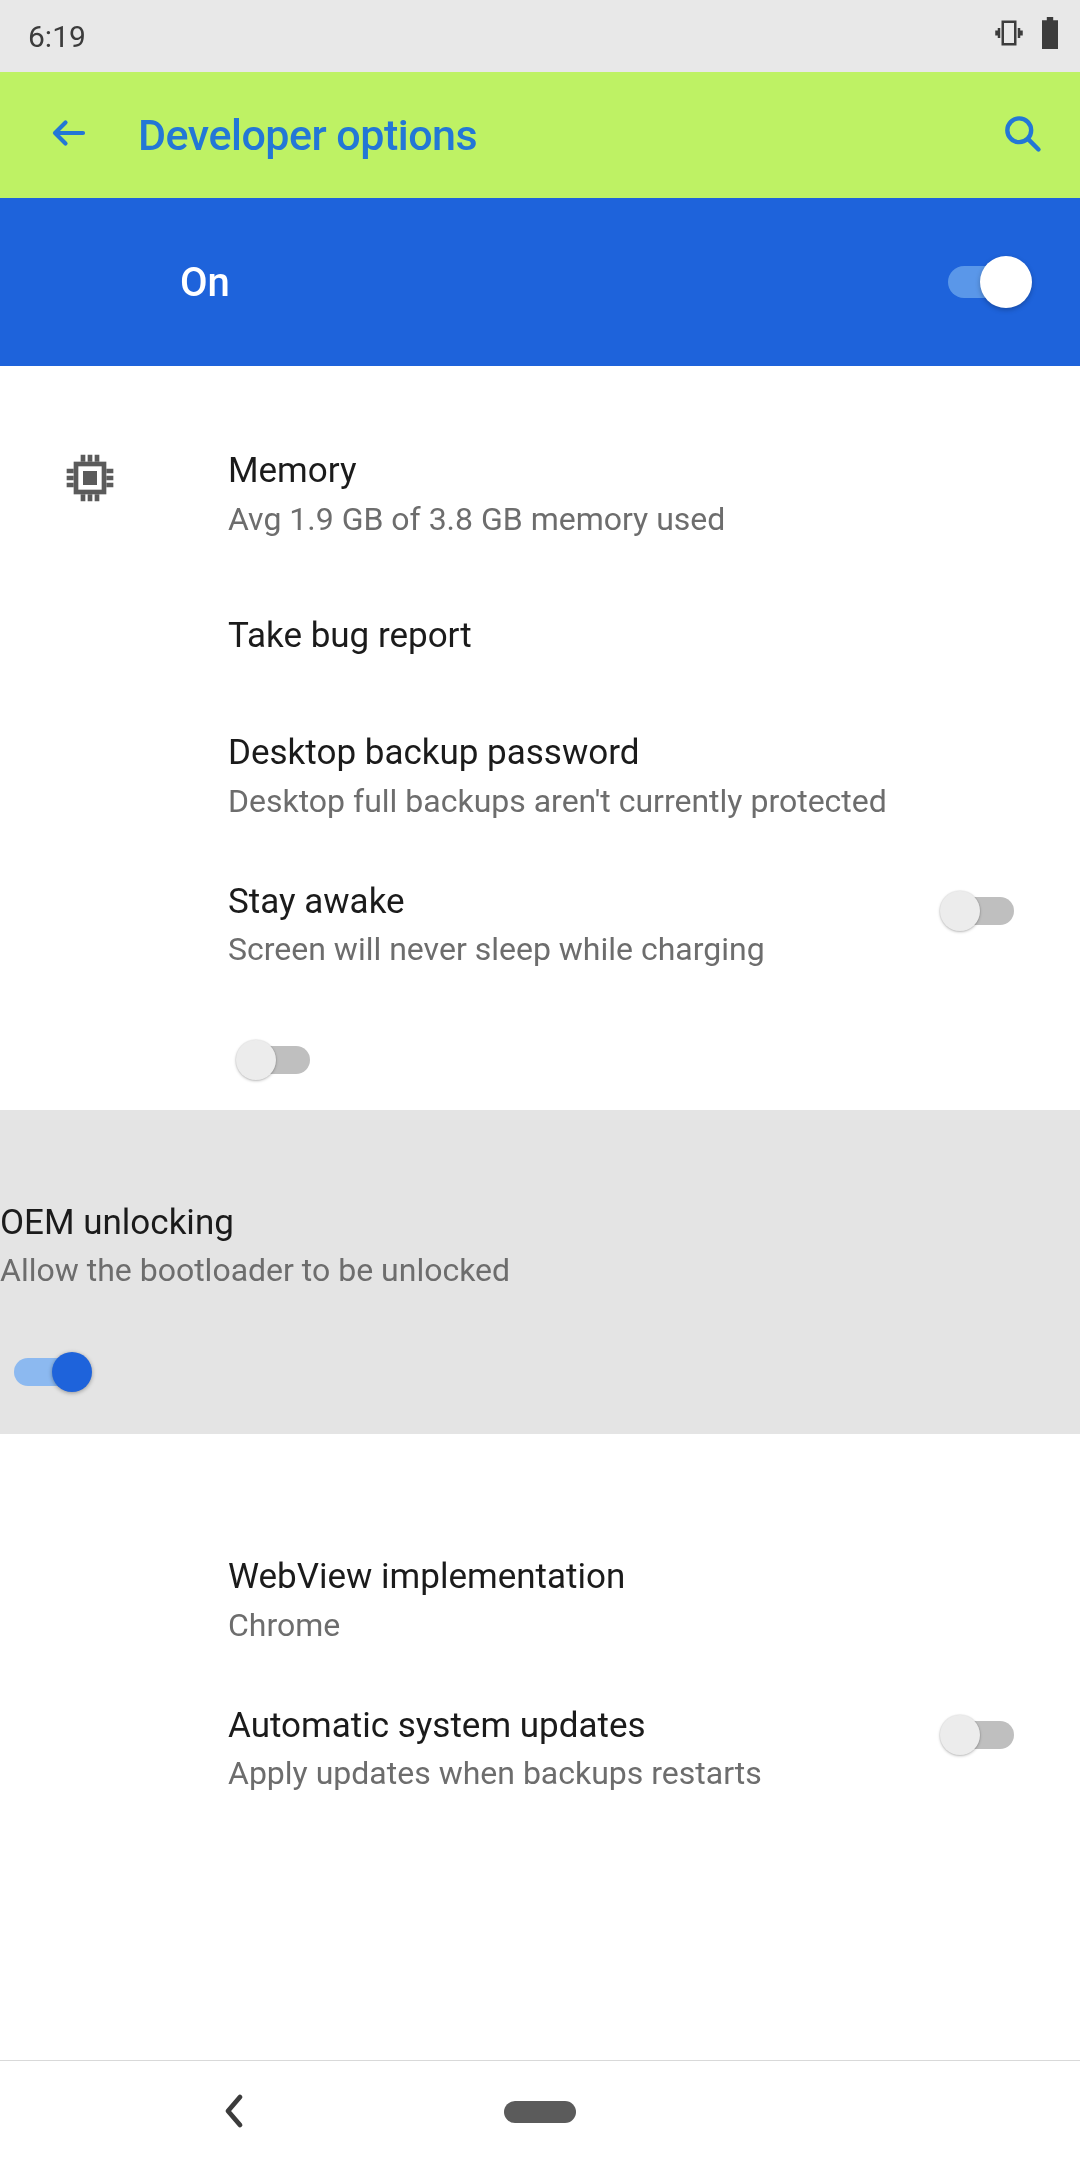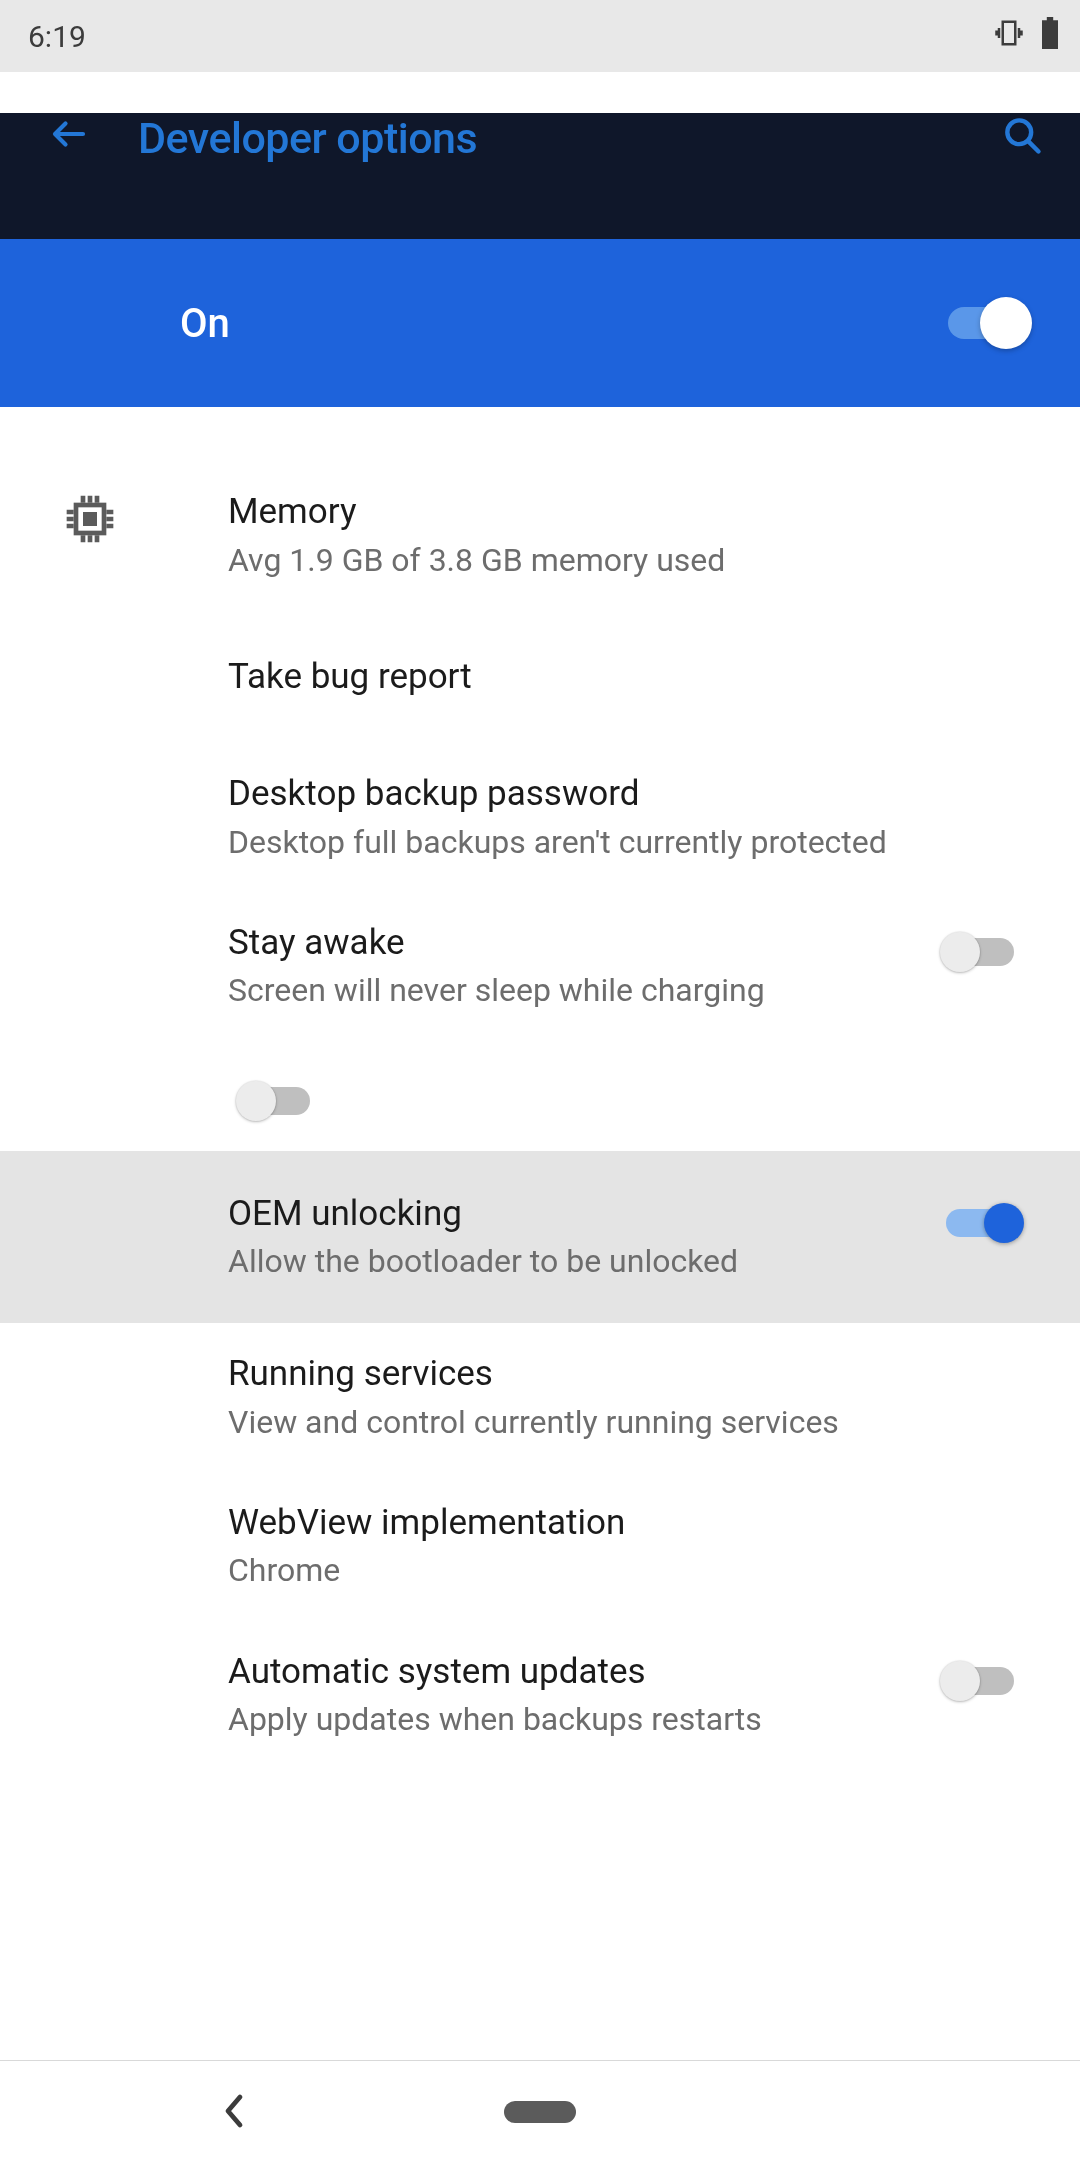--- a/index.html
+++ b/index.html
@@ -17,26 +17,25 @@
     display: flex;
     align-items: center;
     justify-content: space-between;
     padding: 0 20px 0 28px;
     font-size: 30px;
     color: #3c3c3c;
   }
   .status-right { display: flex; align-items: center; gap: 14px; }
   .app-bar {
     height: 126px;
-    background: #0f172a;
-    display: flex;
-    align-items: flex-start;
+    background: #bef264;
+    display: flex;
+    align-items: center;
     padding: 0 36px 0 48px;
     gap: 48px;
-    margin-top: 41px;
   }
   .app-bar .title {
     font-size: 43px;
     font-weight: 500;
     color: #2377d6;
     flex: 1;
     letter-spacing: -0.5px;
   }
   .hero {
     height: 168px;
@@ -78,20 +77,21 @@
     display: flex;
     align-items: flex-start;
     padding: 28px 48px 28px 0;
     min-height: 92px;
     gap: 48px;
   }
   .row.highlight {
     background: #e4e4e4;
     padding-top: 40px;
     padding-bottom: 40px;
+    flex-direction: column;
   }
   .icon-col {
     width: 180px;
     display: flex;
     justify-content: center;
     padding-top: 2px;
     flex-shrink: 0;
   }
   .text-col {
     flex: 1;
@@ -278,24 +278,20 @@
     <div class="switch-col">
       <div class="switch on">
           <div class="track"></div>
           <div class="thumb"></div>
         </div>
     </div>
   </div>
 
   <div class="row">
     <div class="icon-col"></div>
-    <div class="text-col">
-      <div class="title">Running services</div>
-      <div class="sub">View and control currently running services</div>
-    </div>
   </div>
 
   <div class="row">
     <div class="icon-col"></div>
     <div class="text-col">
       <div class="title">WebView implementation</div>
       <div class="sub">Chrome</div>
     </div>
   </div>
 

